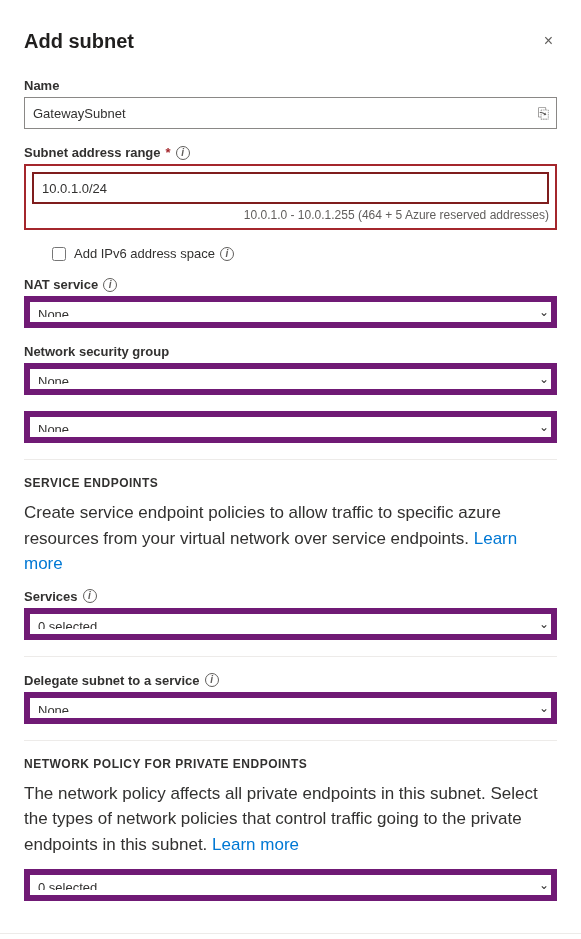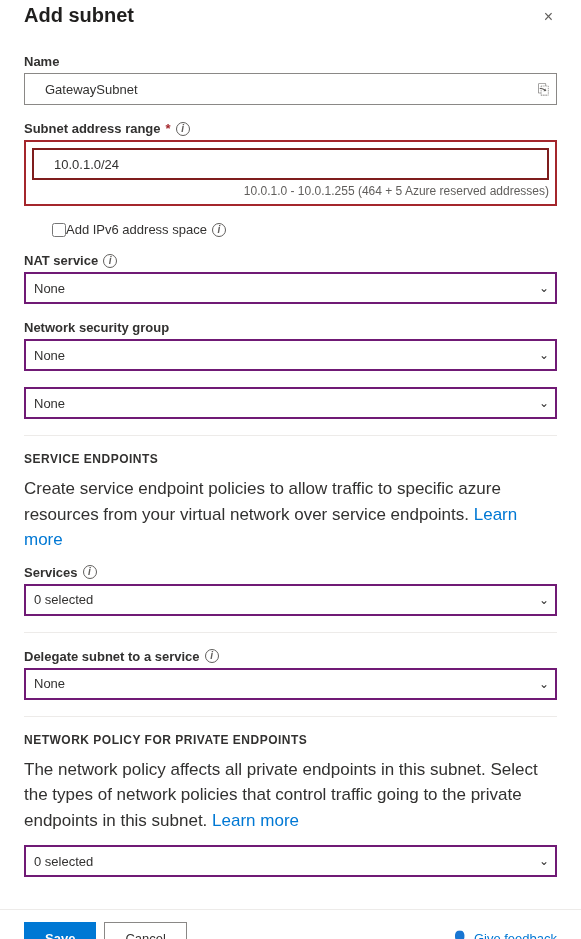--- a/index.html
+++ b/index.html
@@ -13,22 +13,23 @@
     }
     .panel {
       width: 581px;
       min-height: 939px;
       background: #fff;
       display: flex;
       flex-direction: column;
     }
     .panel-header {
       display: flex;
+      align-items: center;
       justify-content: space-between;
-      padding: 4px 24px 16px 24px;
+      padding: 28px 24px 16px 24px;
       border-bottom: none;
     }
     .panel-title {
       font-size: 20px;
       font-weight: 600;
       color: #201f1e;
     }
     .close-btn {
       background: none;
       border: none;
@@ -71,21 +72,21 @@
       font-size: 10px;
       color: #605e5c;
       cursor: default;
       font-style: italic;
       font-weight: 700;
       line-height: 1;
     }
     .text-input {
       width: 100%;
       border: 1px solid #8a8886;
-      padding: 5px 20px;
+      padding: 5px 8px;
       font-size: 13px;
       color: #323130;
       background: #fff;
       height: 32px;
       outline: none;
     }
     .input-with-copy {
       position: relative;
     }
     .input-with-copy .text-input {
@@ -109,20 +110,21 @@
     }
     .subnet-hint {
       text-align: right;
       font-size: 12px;
       color: #605e5c;
       margin-top: 4px;
     }
     .checkbox-row {
       display: flex;
       align-items: center;
+      gap: 8px;
       margin-bottom: 16px;
       padding-left: 28px;
     }
     .checkbox-input {
       width: 14px;
       height: 14px;
       cursor: pointer;
       accent-color: #0078d4;
     }
     .checkbox-label {
@@ -131,21 +133,21 @@
       display: flex;
       align-items: center;
       gap: 5px;
     }
     .select-wrapper {
       position: relative;
       width: 100%;
     }
     .select-control {
       width: 100%;
-      border: 2px solid #701a75;
+      border: 6px solid #701a75;
       padding: 5px 32px 5px 8px;
       font-size: 13px;
       color: #323130;
       background: #fff;
       height: 32px;
       appearance: none;
       -webkit-appearance: none;
       cursor: pointer;
       outline: none;
     }

